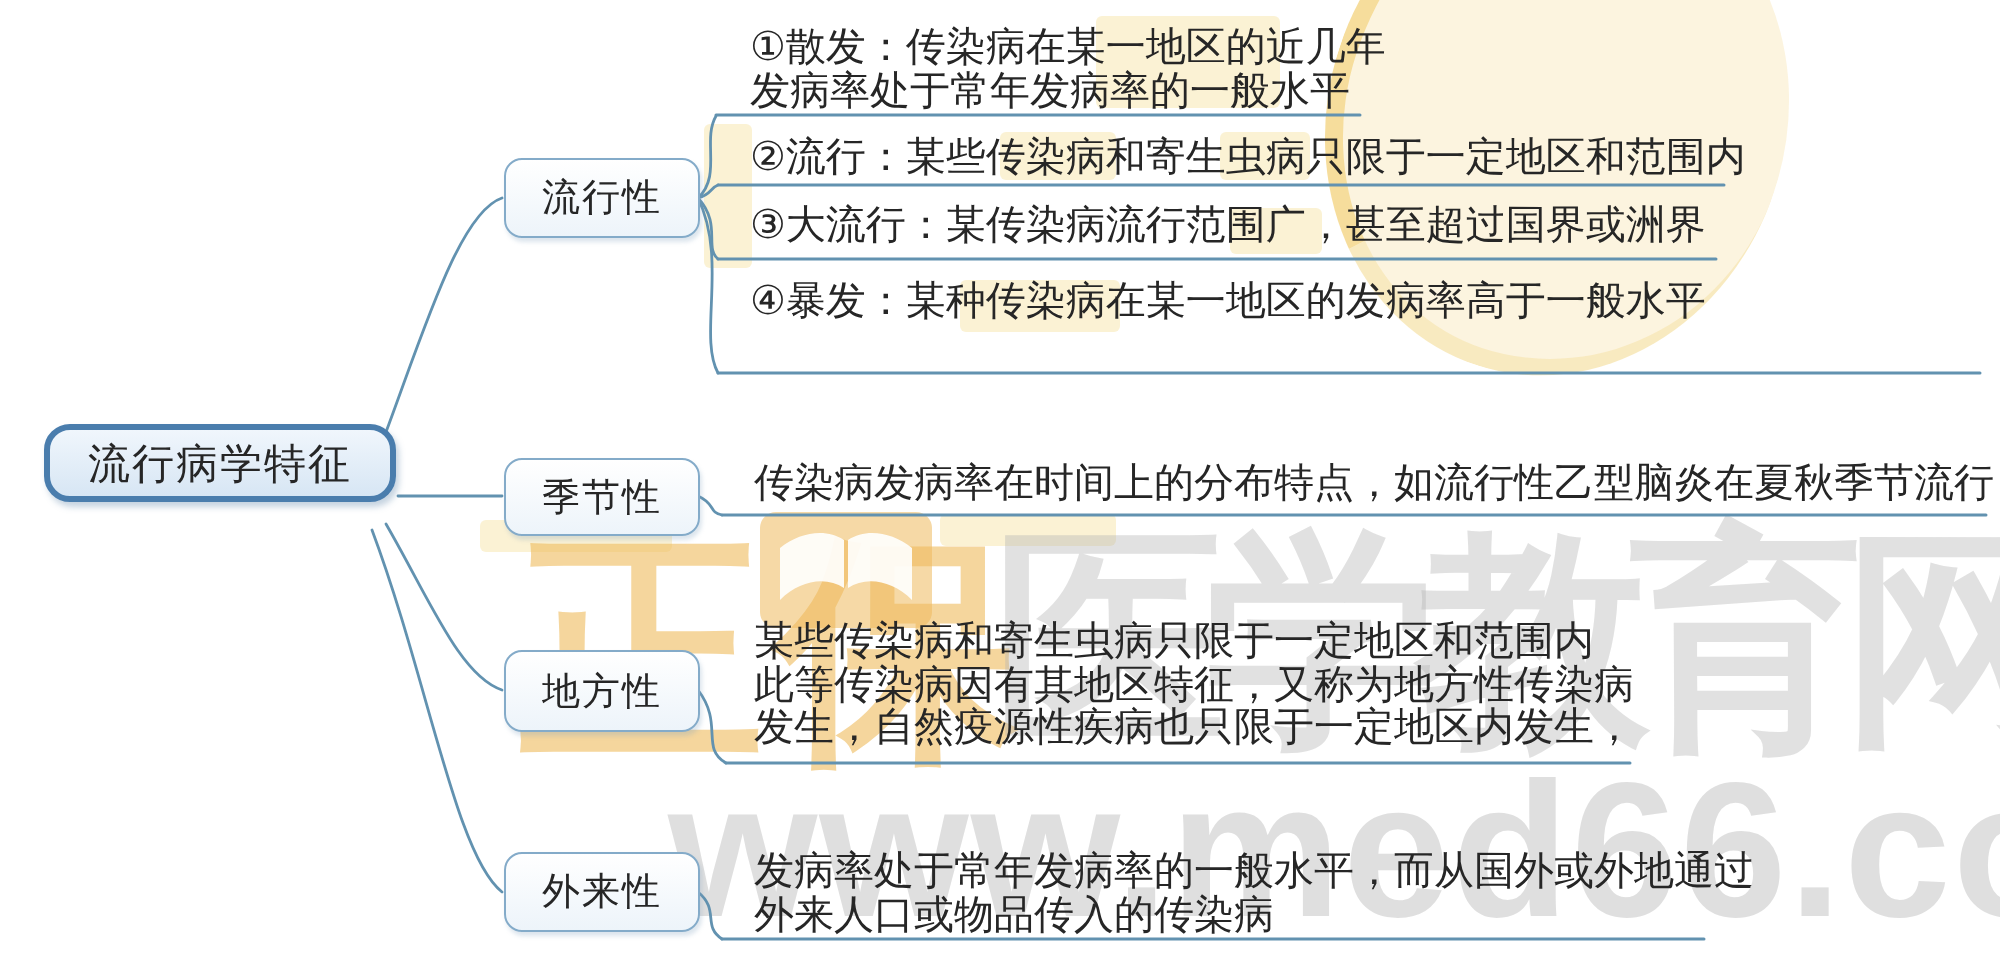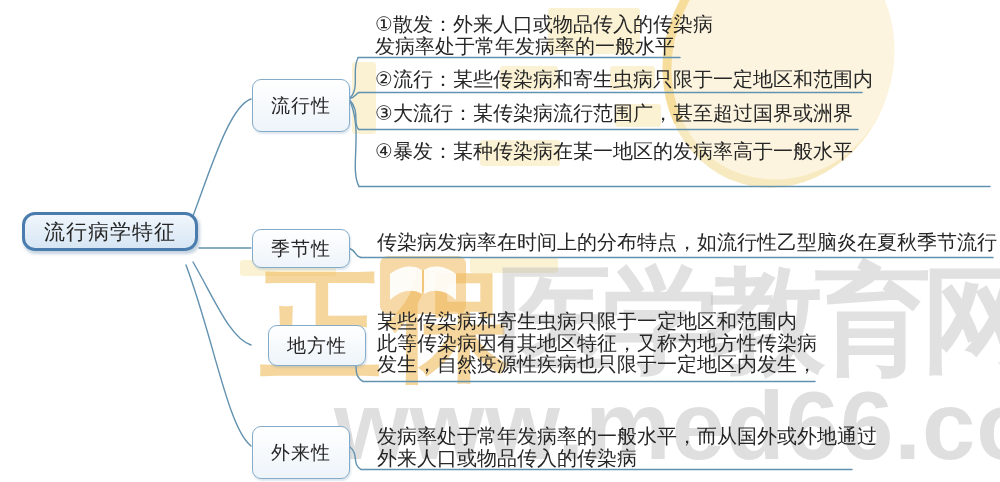--- a/index.html
+++ b/index.html
@@ -33,28 +33,28 @@
   .ul{fill:none;stroke:var(--line);stroke-width:1.5;stroke-linecap:round;}
 
   
   .node{position:absolute;z-index:3;display:flex;align-items:center;justify-content:center;
     color:var(--text);white-space:nowrap;box-sizing:border-box;}
   .node-root{left:22px;top:212px;width:176px;height:39px;
     border:3px solid var(--root-border);border-radius:13px;
     background:linear-gradient(180deg,var(--root-fill-top),var(--root-fill-bottom));
     box-shadow:1.5px 2.5px 3px rgba(90,130,165,0.35);
     font-size:21px;letter-spacing:1px;}
-  .node-branch{width:98px;height:53px;
+  .node-branch{width:98px;height:40px;
     border:1.5px solid var(--branch-border);border-radius:9px;
     background:linear-gradient(180deg,var(--branch-fill-top),var(--branch-fill-bottom));
     box-shadow:1px 2px 2px rgba(130,160,190,0.28);
     font-size:19px;letter-spacing:1px;}
   .nb1{left:252px;top:79px;}
   .nb2{left:252px;top:229px;height:39px;}
-  .nb3{left:252px;top:325px;height:41px;margin-left:16px;}
+  .nb3{left:252px;top:325px;height:41px;}
   .nb4{left:252px;top:426px;}
 
   
   .tblock{position:absolute;z-index:3;color:var(--text);font-size:20px;line-height:21.5px;
     white-space:nowrap;}
   .tb1{left:375px;top:14px;}
   .tb2{left:375px;top:69px;}
   .tb3{left:375px;top:103px;}
   .tb4{left:375px;top:141px;}
   .tb5{left:377px;top:232px;}
@@ -107,21 +107,21 @@
     <path class="ul" d="M 361,469.5 H 852"></path>
   </svg>
 
   <div class="node node-root">流行病学特征</div>
   <div class="node node-branch nb1">流行性</div>
   <div class="node node-branch nb2">季节性</div>
   <div class="node node-branch nb3">地方性</div>
   <div class="node node-branch nb4">外来性</div>
 
   <div class="tblock tb1">
-    <div>①散发：外来人口或物品传入的传染病</div>
+    <div>①散发：传染病在某一地区的近几年</div>
     <div>发病率处于常年发病率的一般水平</div>
   </div>
   <div class="tblock tb2">
     <div>②流行：某些传染病和寄生虫病只限于一定地区和范围内</div>
   </div>
   <div class="tblock tb3">
     <div>③大流行：某传染病流行范围广，甚至超过国界或洲界</div>
   </div>
   <div class="tblock tb4">
     <div>④暴发：某种传染病在某一地区的发病率高于一般水平</div>

